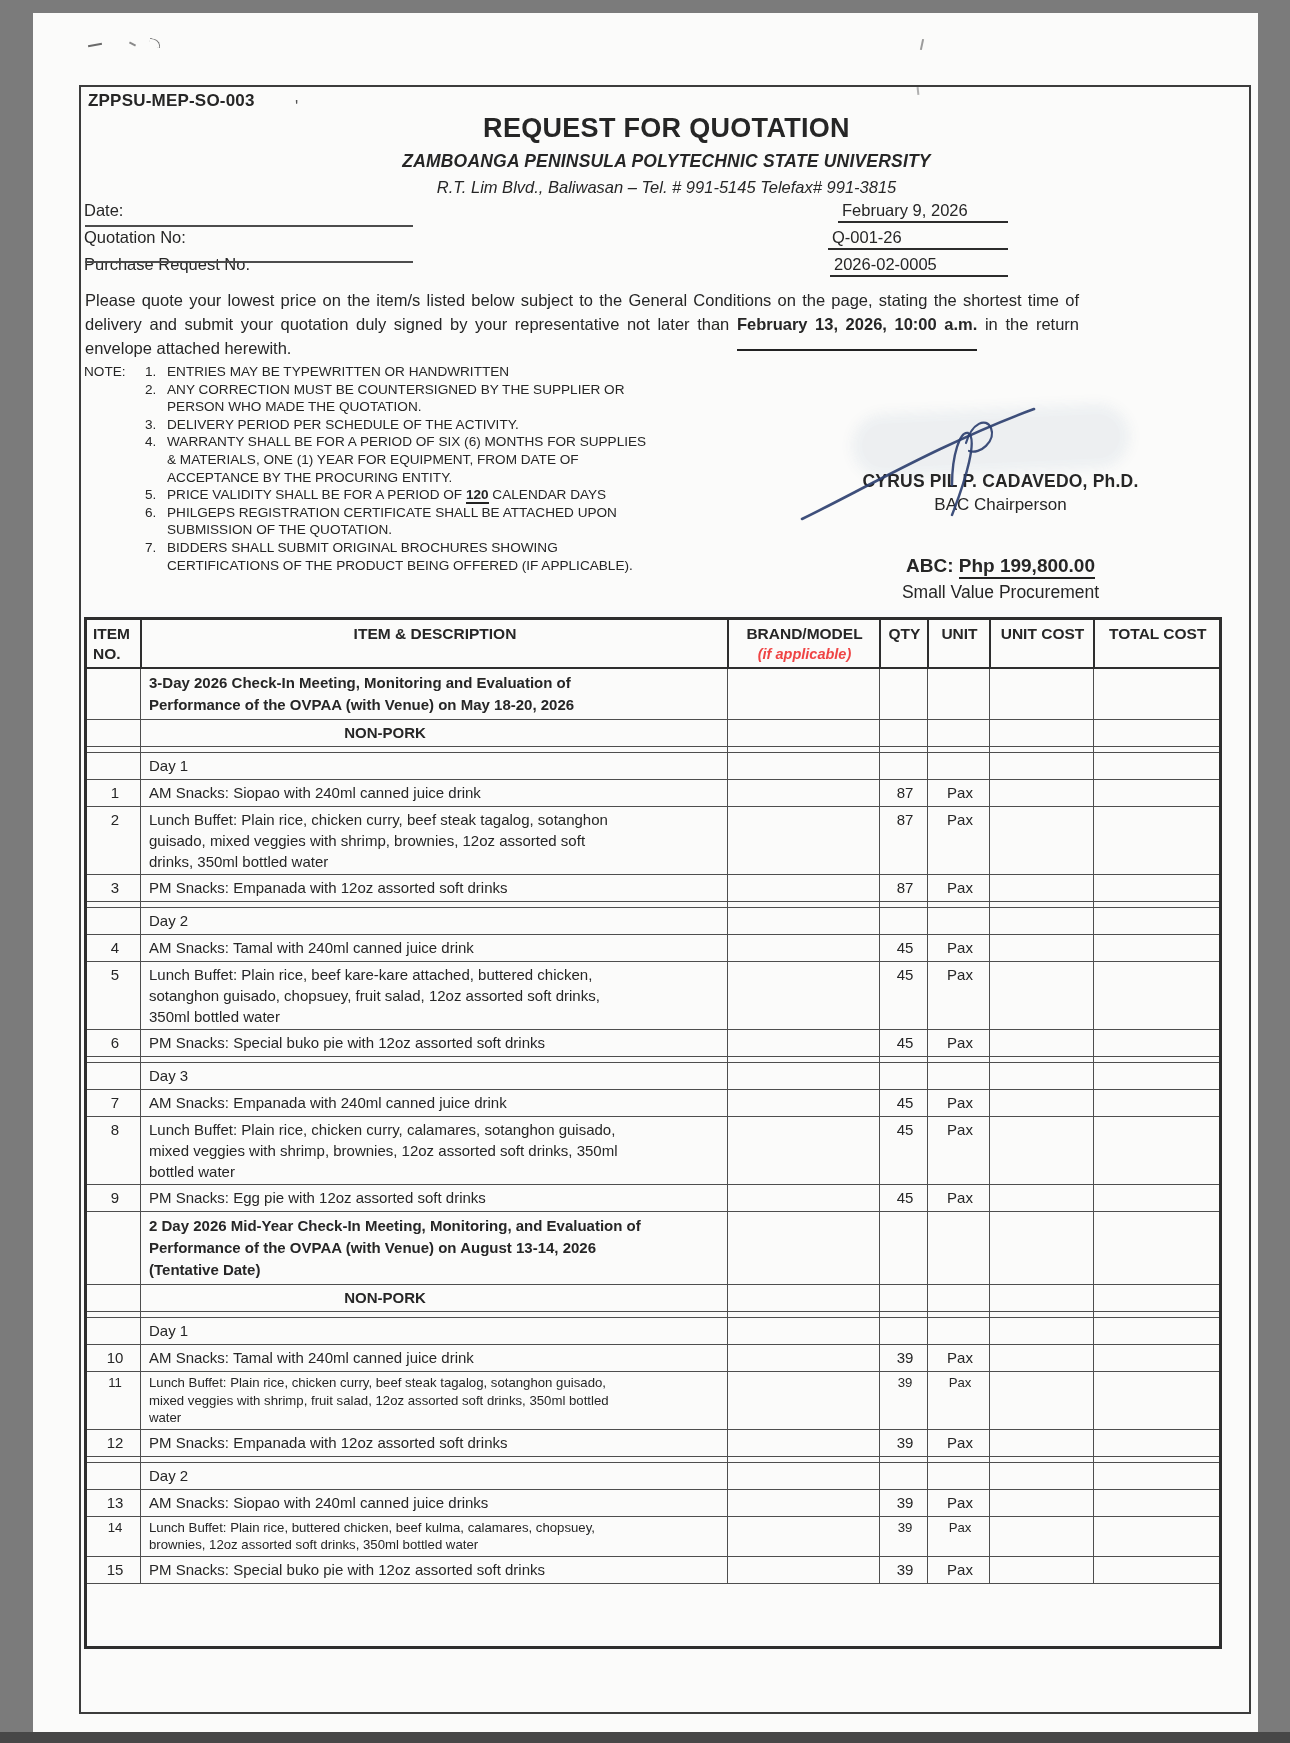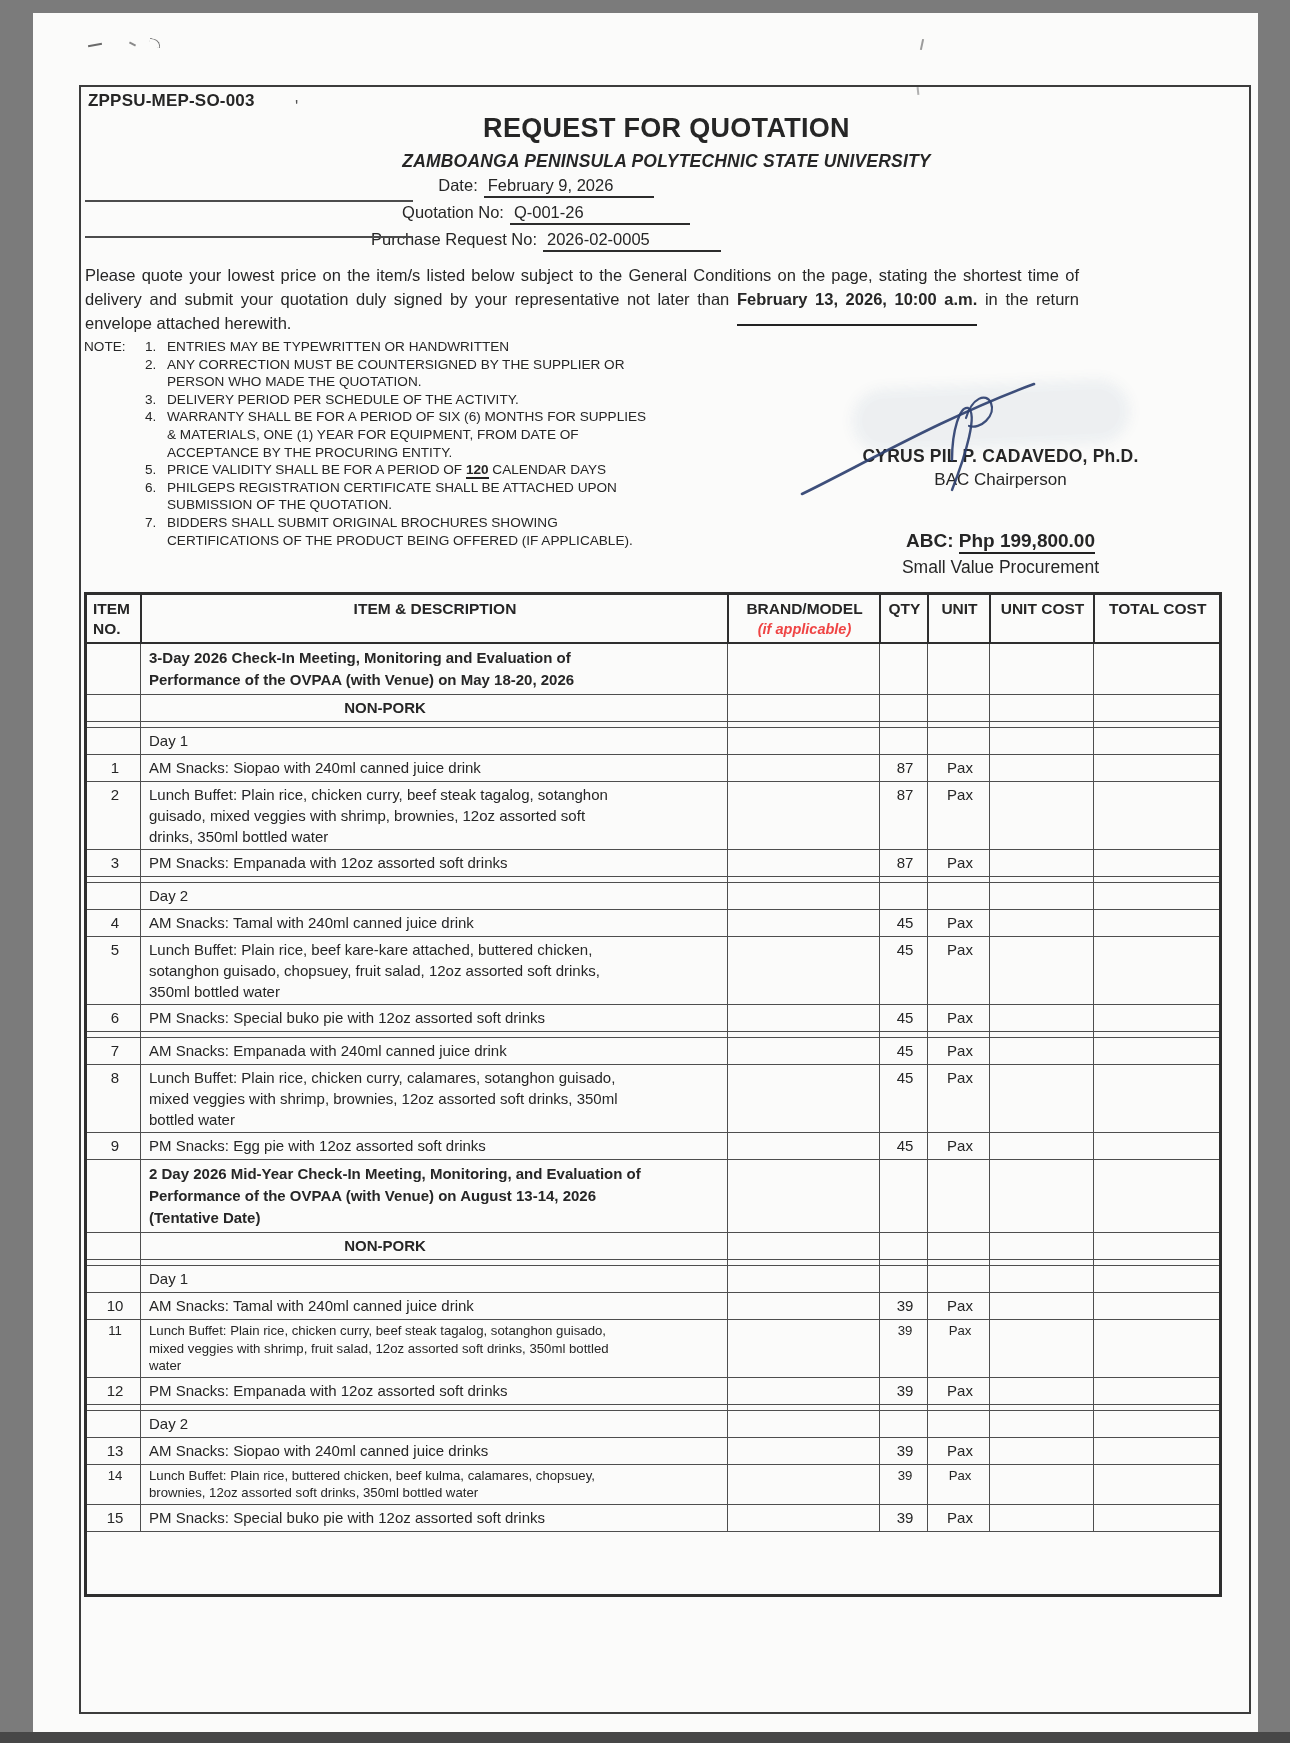--- a/index.html
+++ b/index.html
@@ -31,21 +31,21 @@
     border:2px solid #3c3c3c;
     box-sizing:border-box;
     padding:4px 0 0 3px;
   }
   .form-code{font-size:17px;font-weight:700;letter-spacing:.2px;padding-left:4px;}
   .doc-title{font-size:27px;font-weight:700;text-align:center;letter-spacing:.3px;margin-top:2px;}
   .doc-univ{font-size:17.5px;font-weight:700;font-style:italic;text-align:center;margin-top:7px;letter-spacing:.2px;}
   .doc-addr{font-size:16.5px;font-style:italic;text-align:center;margin-top:6px;}
 
   .meta{position:relative;margin-top:4px;padding-right:241px;}
-  .meta-line{display:flex;justify-content:center;align-items:baseline;height:27px;font-size:16.5px;}
+  .meta-line{display:flex;justify-content:space-between;align-items:baseline;height:27px;font-size:16.5px;}
   .meta-label{margin-right:6px;}
   .meta-value{display:inline-block;border-bottom:2px solid #2c2c2c;padding:0 26px 1px 4px;font-size:16.5px;min-width:130px;}
   .blank-line{position:absolute;left:1px;width:328px;border-bottom:2px solid #4c4c4c;}
   .bl1{top:24px;}
   .bl2{top:60px;}
 
   .intro{width:994px;margin:6px 0 0 1px;font-size:16.5px;line-height:24px;text-align:justify;}
   .intro .deadline{font-weight:700;border-bottom:2.4px solid #222;padding-bottom:16px;}
 
   .mid{display:flex;margin-top:3px;}
@@ -112,20 +112,21 @@
     <span class="mark m3"></span>
     <span class="mark m4">'</span>
     <span class="mark m5"></span>
     <span class="mark m6"></span>
 
     <div class="doc">
 
       <div class="form-code">ZPPSU-MEP-SO-003</div>
       <div class="doc-title">REQUEST FOR QUOTATION</div>
       <div class="doc-univ">ZAMBOANGA PENINSULA POLYTECHNIC STATE UNIVERSITY</div>
+      <div class="doc-addr">R.T. Lim Blvd., Baliwasan – Tel. # 991-5145 Telefax# 991-3815</div>
 
       <div class="meta">
         <div class="blank-line bl1"></div>
         <div class="blank-line bl2"></div>
         <div class="meta-line">
           <span class="meta-label">Date:</span>
           <span class="meta-value" style="min-width:140px">February 9, 2026</span>
         </div>
         <div class="meta-line">
           <span class="meta-label">Quotation No:</span>
@@ -355,20 +356,31 @@
             </tr>
             <tr class="r-spacer">
               <td class="c-no"></td>
               <td class="c-desc"></td>
               <td class="c-brand"></td>
               <td class="c-qty"></td>
               <td class="c-unit"></td>
               <td class="c-ucost"></td>
               <td class="c-tcost"></td>
             </tr>
+            <tr class="r-day">
+              <td class="c-no"></td>
+              <td class="c-desc">
+                <div class="desc-inner">Day 3</div>
+              </td>
+              <td class="c-brand"></td>
+              <td class="c-qty"></td>
+              <td class="c-unit"></td>
+              <td class="c-ucost"></td>
+              <td class="c-tcost"></td>
+            </tr>
             <tr class="r-item">
               <td class="c-no">7</td>
               <td class="c-desc">
                 <div class="desc-inner">AM Snacks: Empanada with 240ml canned juice drink</div>
               </td>
               <td class="c-brand"></td>
               <td class="c-qty">45</td>
               <td class="c-unit">Pax</td>
               <td class="c-ucost"></td>
               <td class="c-tcost"></td>

